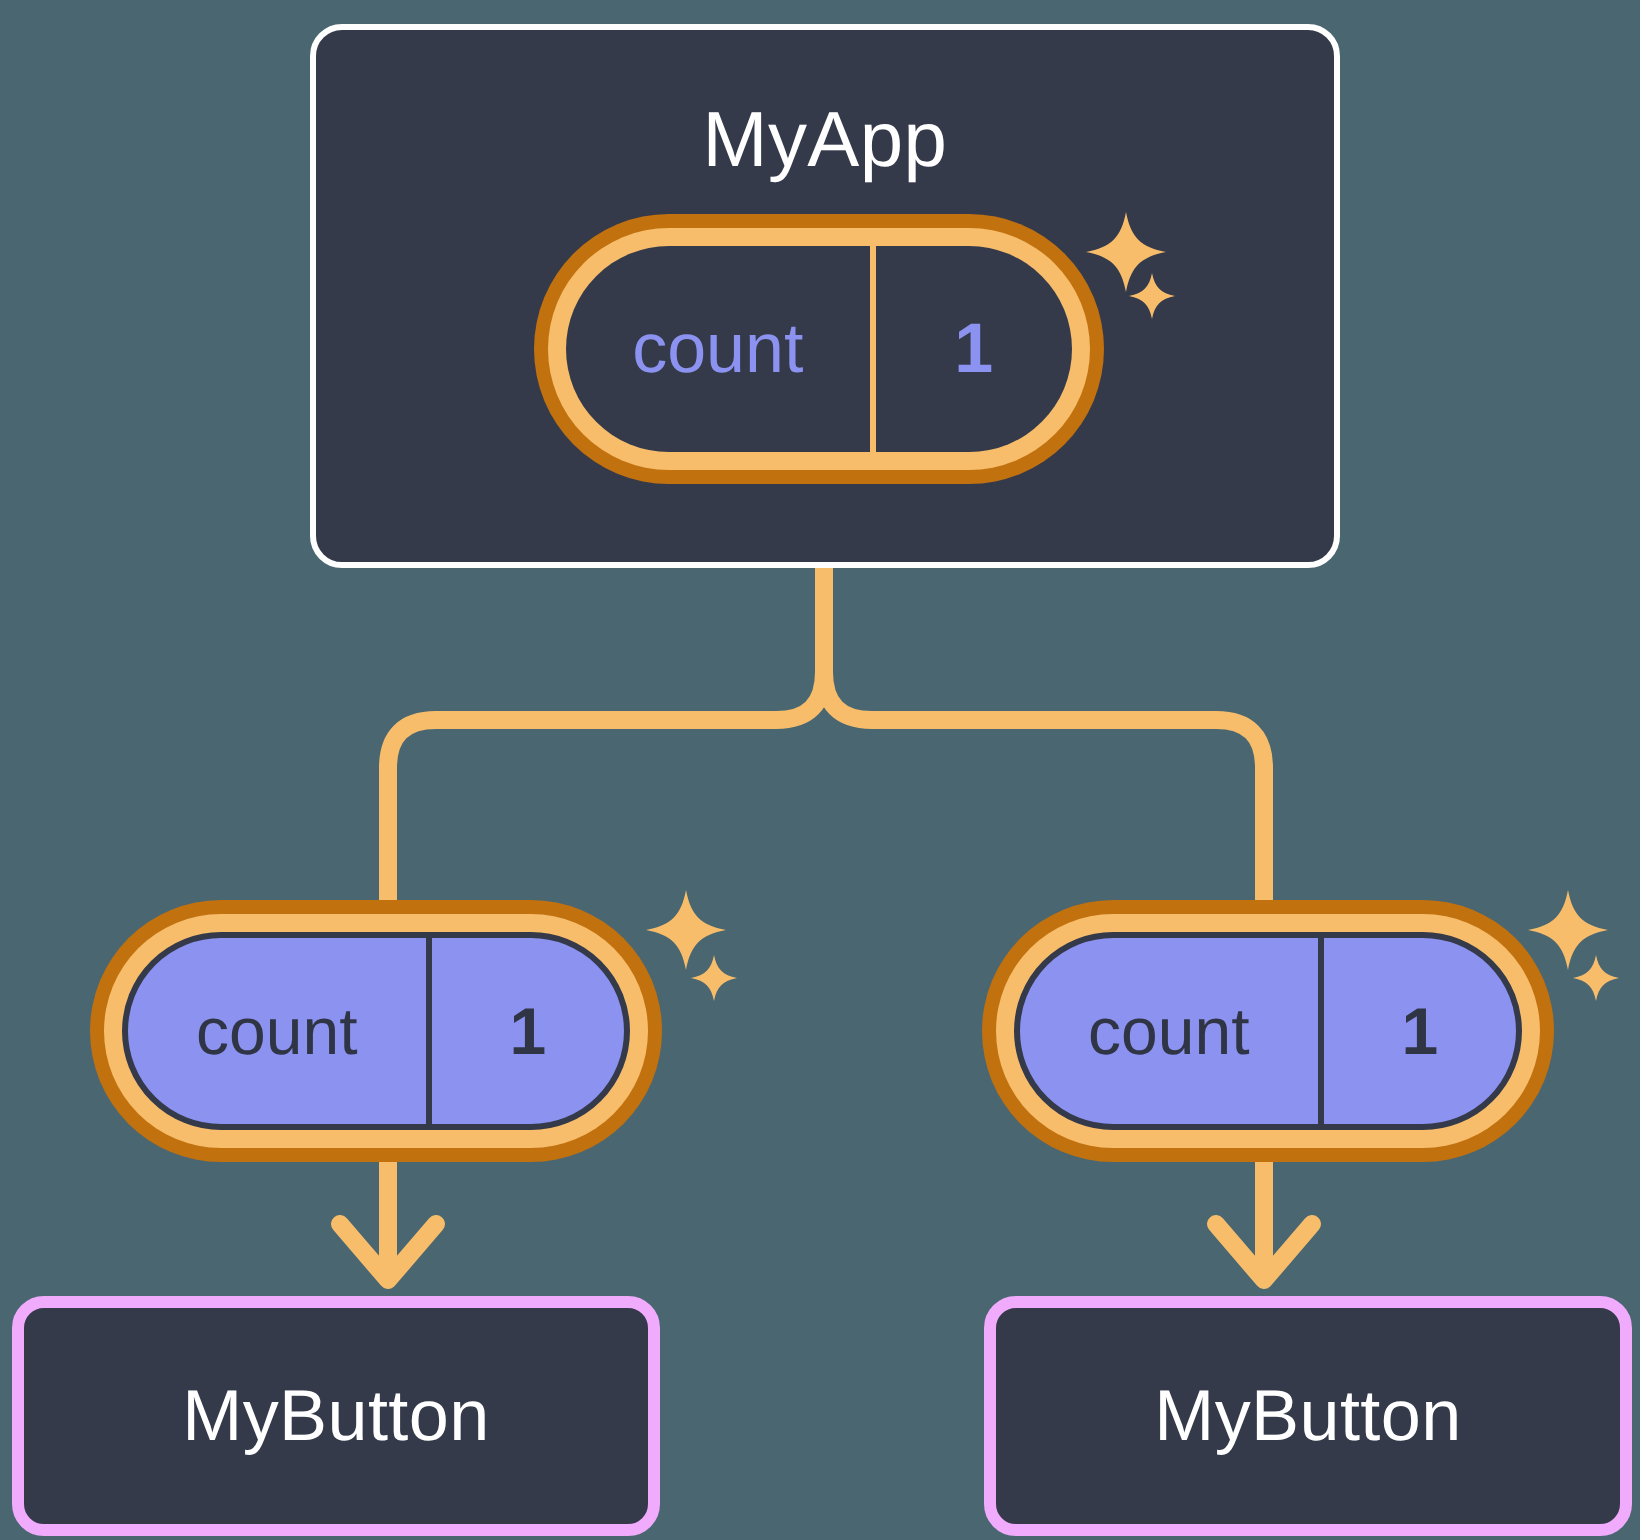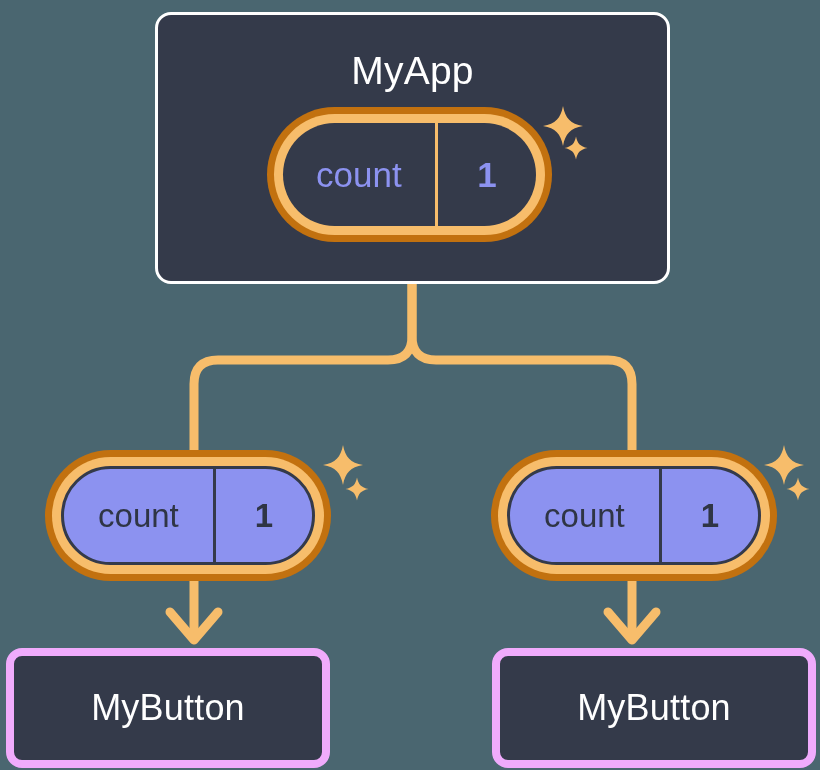--- a/index.html
+++ b/index.html
@@ -32,21 +32,21 @@
     letter-spacing:.2px;
     line-height:1;
     white-space:nowrap;
   }
   #box-myapp{left:155px;top:12px;width:515px;height:272px;}
   #box-myapp .node-title{margin-top:36px;}
 
   .leaf-box{
     position:absolute;
     background:#343a4a;
-    border:8px solid #f0abfc;
+    border:6px solid #f0abfc;
     border-radius:16px;
     box-sizing:border-box;
     display:flex;align-items:center;justify-content:center;
   }
   .leaf-box .node-title{font-size:36px;margin:0;}
   #box-btn-left{left:6px;top:648px;width:324px;height:120px;}
   #box-btn-right{left:492px;top:648px;width:324px;height:120px;}
 
   
   .pill{

